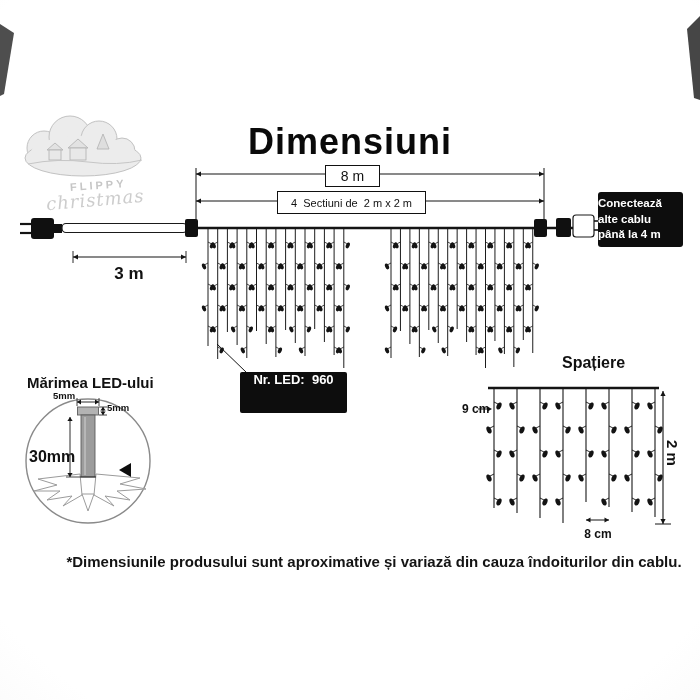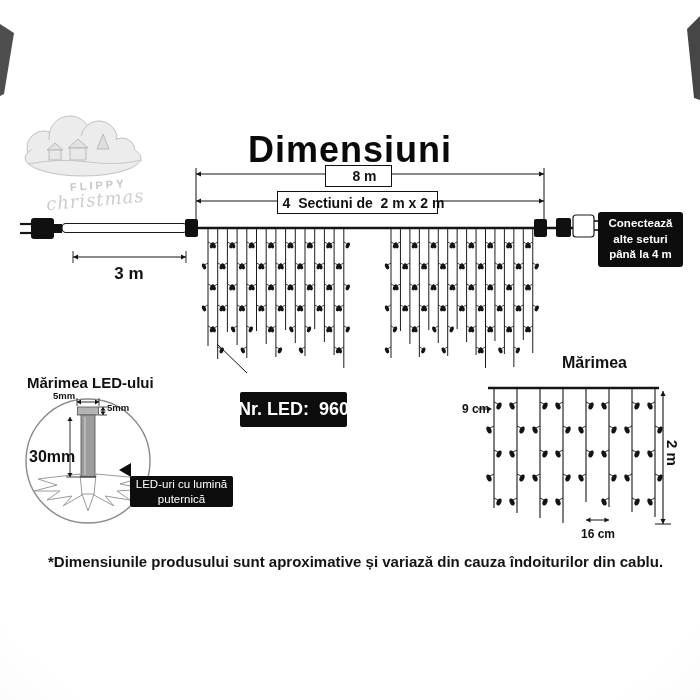--- a/index.html
+++ b/index.html
@@ -3,38 +3,38 @@
 <meta charset="utf-8">
 <style>
   html,body{margin:0;padding:0;}
   .stage{
     position:relative;width:700px;height:700px;overflow:hidden;
     font-family:"Liberation Sans",sans-serif;color:#111;
     background:radial-gradient(ellipse 120% 120% at 50% 45%, #ffffff 55%, #f5f5f5 76%, #e3e3e3 92%, #d3d3d3 100%);
   }
   #deco{position:absolute;left:0;top:0;z-index:1;}
   .lbl{position:absolute;z-index:2;}
-  .page-title{left:0;right:0;top:121px;text-align:center;font-size:36px;font-weight:bold;letter-spacing:1px;color:#0a0a0a;margin-top:8px;}
-  .box-outline{border:1px solid #111;background:#fff;display:flex;align-items:center;justify-content:center;font-weight:bold;padding-left:12px;}
-  .box-dark{background:#0d0d0d;color:#fff;display:flex;flex-direction:column;align-items:center;justify-content:center;font-weight:bold;border-radius:3px;text-align:center;margin-top:20px;}
+  .page-title{left:0;right:0;top:121px;text-align:center;font-size:36px;font-weight:bold;letter-spacing:1px;color:#0a0a0a;}
+  .box-outline{border:1px solid #111;background:#fff;display:flex;align-items:center;justify-content:center;font-weight:normal;}
+  .box-dark{background:#0d0d0d;color:#fff;display:flex;flex-direction:column;align-items:flex-start;justify-content:center;font-weight:bold;border-radius:3px;text-align:center;}
   .dim-8m{left:325px;top:165px;width:53px;height:20px;font-size:14px;}
-  .dim-sections{left:277px;top:191px;width:147px;height:21px;font-size:14px;white-space:pre;}
+  .dim-sections{left:277px;top:191px;width:147px;height:21px;font-size:11px;white-space:pre;}
   .dim-3m{left:107px;top:264px;width:44px;text-align:center;font-size:17px;font-weight:bold;}
   .connect-note{left:598px;top:192px;width:85px;height:55px;font-size:11.5px;line-height:1.35;}
-  .led-count{left:240px;top:372px;width:107px;height:35px;font-size:18px;border-radius:2px;white-space:pre;flex-direction:row;}
+  .led-count{left:240px;top:372px;width:107px;height:41px;font-size:13px;border-radius:2px;white-space:pre;flex-direction:row;}
   .ledsize-heading{left:27px;top:374px;font-size:15px;font-weight:bold;}
   .cap-w{left:53px;top:390px;font-size:9.5px;font-weight:bold;}
   .cap-h{left:107px;top:402px;font-size:9.5px;font-weight:bold;}
   .body-l{left:29px;top:448px;font-size:16px;font-weight:bold;}
   .led-note{left:130px;top:456px;width:103px;height:31px;font-size:11.5px;font-weight:normal;line-height:1.3;border-radius:2px;}
   .spacing-heading{left:562px;top:354px;font-size:16px;font-weight:600;}
   .gap-9{left:449px;top:402px;font-size:12px;font-weight:bold;margin-left:13px;}
   .drop-2m{left:655px;top:443px;width:34px;height:20px;line-height:20px;text-align:center;font-size:15px;font-weight:bold;transform:rotate(90deg);}
   .gap-16{left:574px;top:527px;width:48px;text-align:center;font-size:12px;font-weight:bold;}
-  .footnote{left:0;right:0;top:553px;text-align:left;font-size:15px;font-weight:600;color:#141414;padding-left:48px;}
+  .footnote{left:0;right:0;top:553px;text-align:center;font-size:15px;font-weight:600;color:#141414;padding-left:48px;}
   .brand-top{left:70px;top:179px;font-size:11px;font-weight:bold;letter-spacing:3px;color:#c6c6c6;transform:rotate(-4deg);}
   .brand-bottom{left:46px;top:189px;font-size:18px;font-style:italic;font-family:"DejaVu Serif",serif;letter-spacing:1px;color:#cdcdcd;transform:rotate(-5deg);}
 </style>
 </head>
 <body>
 
 <div class="stage">
 
   <svg id="deco" width="700" height="700" viewBox="0 0 700 700">
       <polygon points="0,24 14,33 4,94 0,96" fill="#4e4e4e"></polygon>
@@ -555,35 +555,31 @@
 
   <div class="lbl brand-top">FLIPPY</div>
   <div class="lbl brand-bottom">christmas</div>
 
   <div class="lbl box-outline dim-8m">8 m</div>
   <div class="lbl box-outline dim-sections">4  Sectiuni de  2 m x 2 m</div>
   <div class="lbl dim-3m">3 m</div>
 
   <div class="lbl box-dark connect-note">
     <span>Conectează</span>
-    <span>alte seturi</span>
+    <span>alte cablu</span>
     <span>până la 4 m</span>
   </div>
 
   <div class="lbl box-dark led-count">Nr. LED:  960</div>
 
   <div class="lbl ledsize-heading">Mărimea LED-ului</div>
   <div class="lbl cap-w">5mm</div>
   <div class="lbl cap-h">5mm</div>
   <div class="lbl body-l">30mm</div>
 
-  <div class="lbl box-dark led-note">
-    <span>LED-uri cu lumină</span>
-    <span>puternică</span>
-  </div>
-
-  <div class="lbl spacing-heading">Mărimea</div>
+
+  <div class="lbl spacing-heading">Spațiere</div>
   <div class="lbl gap-9">9 cm</div>
   <div class="lbl drop-2m">2 m</div>
-  <div class="lbl gap-16">16 cm</div>
+  <div class="lbl gap-16">8 cm</div>
 
   <div class="lbl footnote">*Dimensiunile produsului sunt aproximative și variază din cauza îndoiturilor din cablu.</div>
 </div>
 
 </body></html>

